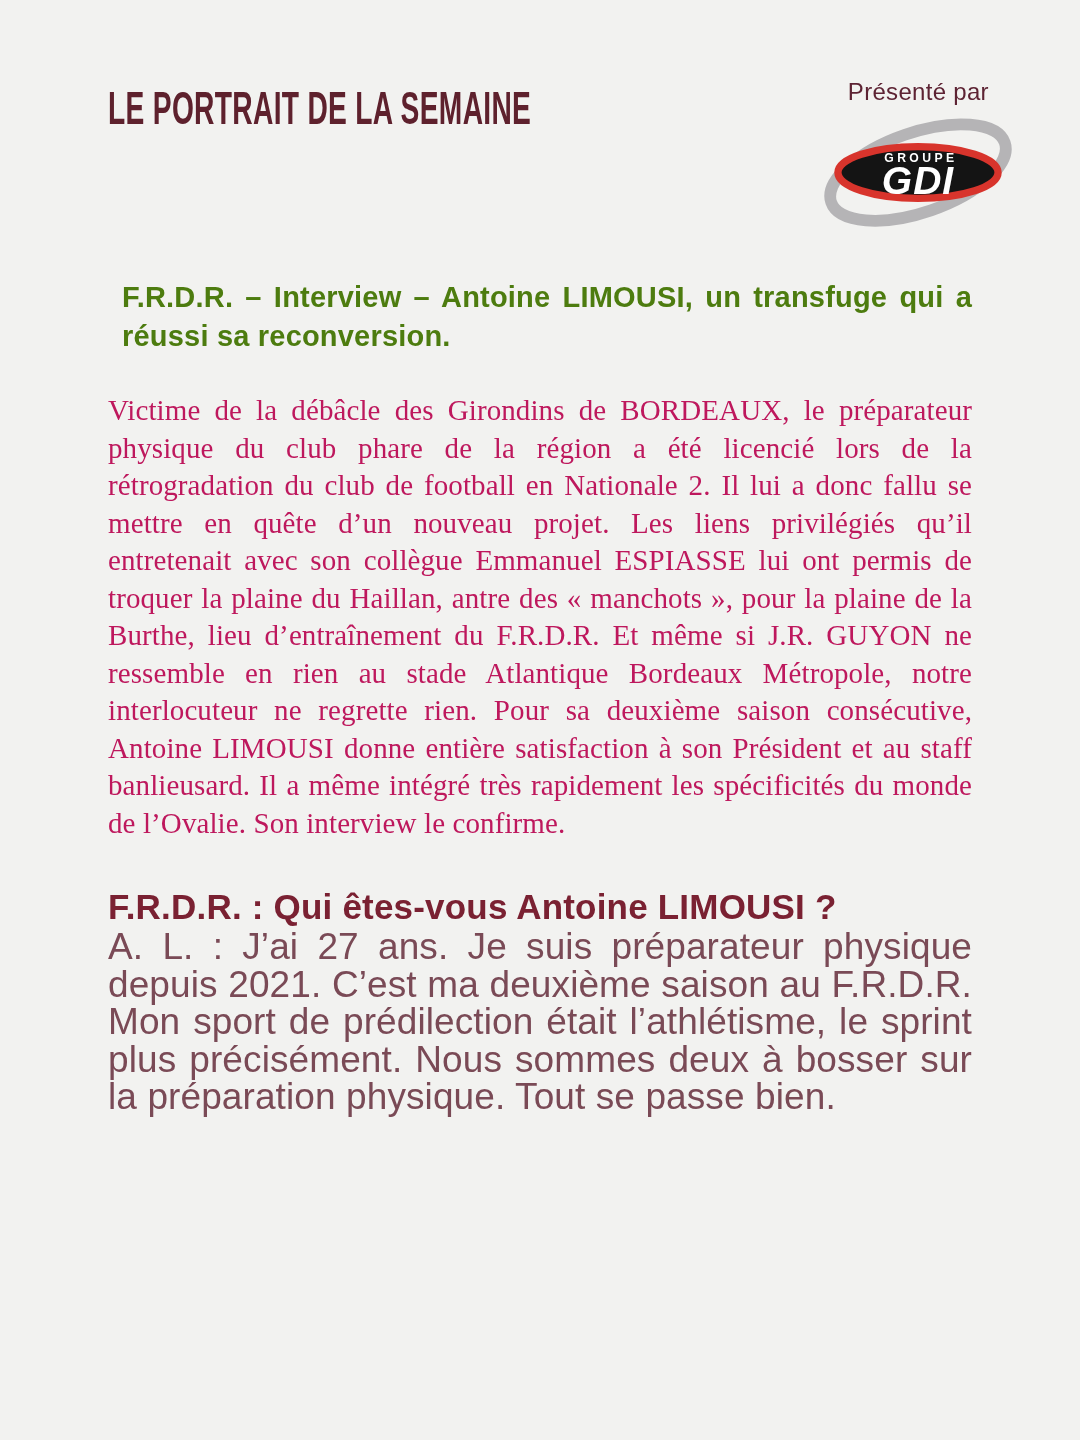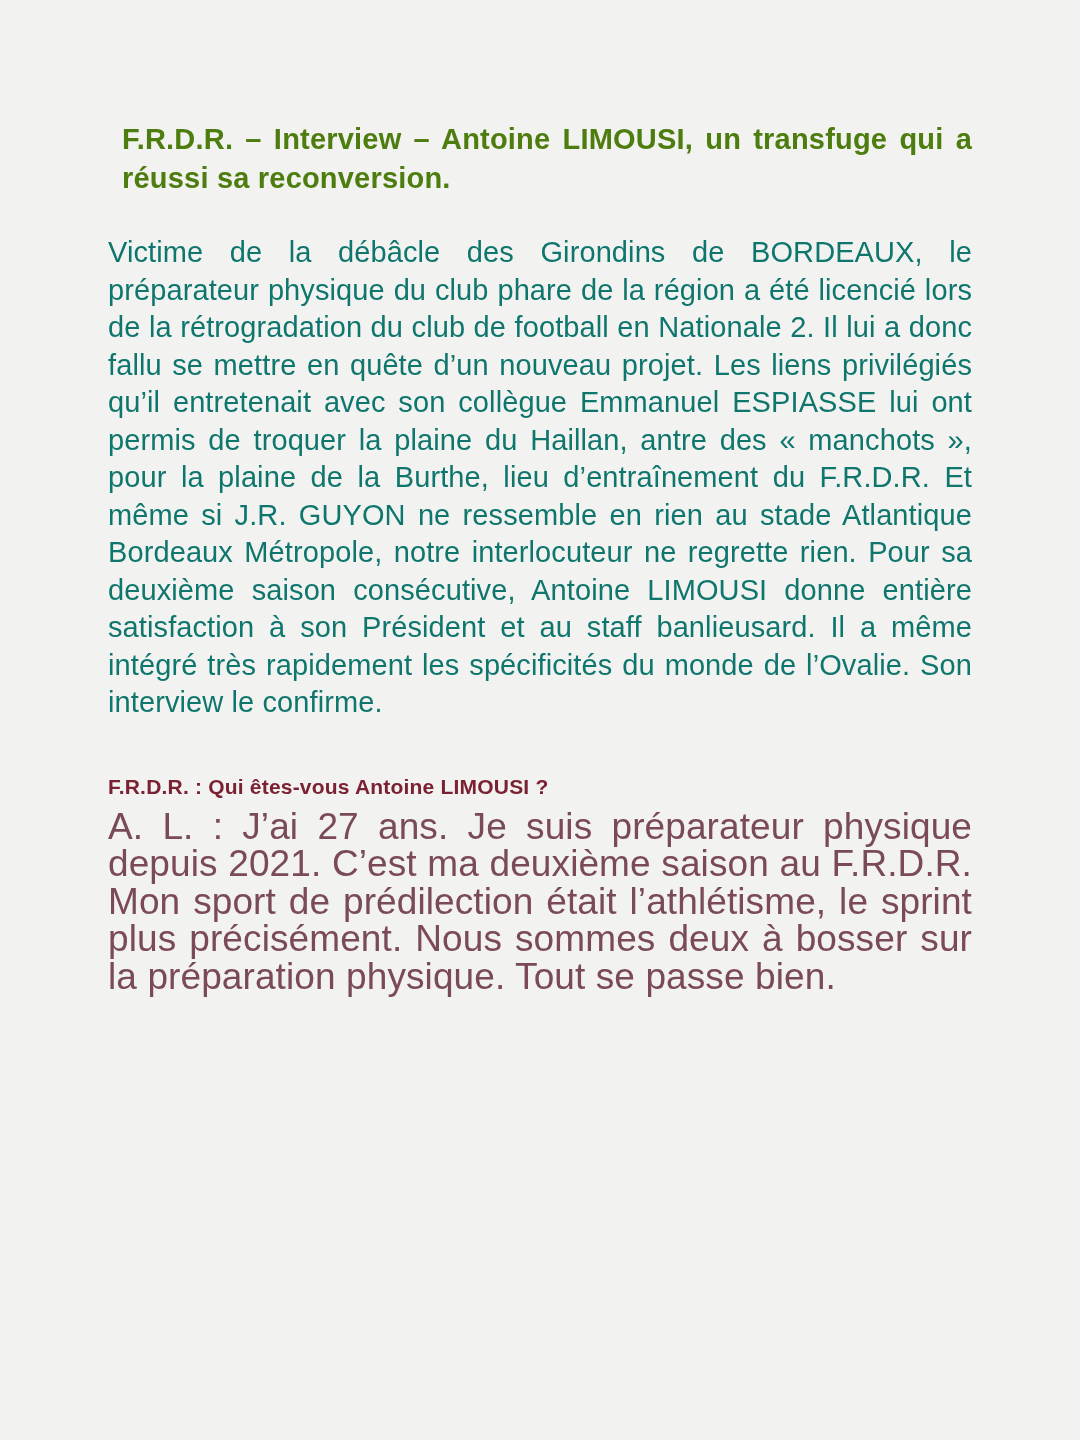--- a/index.html
+++ b/index.html
@@ -59,27 +59,28 @@
     font-weight: 700;
     line-height: 39px;
     color: #4d7c0f;
     text-align: justify;
     letter-spacing: 0.2px;
   }
   .body-paragraph {
     margin: 36px 0 0 0;
     font-size: 29px;
     line-height: 37.5px;
-    color: #0f766e;
+    color: #be185d;
     text-align: justify;
     letter-spacing: 0.1px;
+    font-family: Liberation Serif, serif;
   }
   .question-heading {
     margin: 46px 0 0 0;
-    font-size: 21px;
+    font-size: 35px;
     font-weight: 700;
     line-height: 38px;
     color: #7a2132;
     letter-spacing: 0.2px;
   }
   .answer-paragraph {
     margin: 2px 0 0 0;
     font-size: 37px;
     line-height: 37.5px;
     color: #7a4a56;
@@ -96,20 +97,41 @@
     font-weight: 700;
     font-style: italic;
     letter-spacing: 1px;
   }
 </style>
 </head>
 <body>
 
 <div class="page">
 
+  <header class="header">
+    <h1 class="title">
+      <span class="title-inner">LE PORTRAIT DE LA SEMAINE</span>
+    </h1>
+
+    <div class="brand">
+      <div class="presented">Présenté par</div>
+
+      <svg class="logo-svg" width="196" height="124" viewBox="0 0 200 127">
+
+        <g>
+          <ellipse cx="100" cy="62" rx="94" ry="41" fill="none" stroke="#b5b4b6" stroke-width="12" transform="rotate(-19 100 62)"></ellipse>
+        </g>
+
+        <ellipse cx="100" cy="62" rx="82" ry="26.5" fill="#141414" stroke="#d8342c" stroke-width="7.5"></ellipse>
+
+        <text class="logo-groupe" x="103" y="51" text-anchor="middle" font-size="12.5" fill="#ffffff">GROUPE</text>
+        <text class="logo-gdi" x="100" y="84" text-anchor="middle" font-size="40" fill="#ffffff">GDI</text>
+      </svg>
+    </div>
+  </header>
 
   <main>
     <h2 class="intro-heading">F.R.D.R. – Interview – Antoine LIMOUSI, un transfuge qui a réussi sa reconversion.</h2>
 
     <p class="body-paragraph">Victime de la débâcle des Girondins de BORDEAUX, le préparateur physique du club phare de la région a été licencié lors de la rétrogradation du club de football en Nationale 2. Il lui a donc fallu se mettre en quête d’un nouveau projet. Les liens privilégiés qu’il entretenait avec son collègue Emmanuel ESPIASSE lui ont permis de troquer la plaine du Haillan, antre des « manchots », pour la plaine de la Burthe, lieu d’entraînement du F.R.D.R. Et même si J.R. GUYON ne ressemble en rien au stade Atlantique Bordeaux Métropole, notre interlocuteur ne regrette rien. Pour sa deuxième saison consécutive, Antoine LIMOUSI donne entière satisfaction à son Président et au staff banlieusard. Il a même intégré très rapidement les spécificités du monde de l’Ovalie. Son interview le confirme.</p>
 
     <h3 class="question-heading">F.R.D.R. : Qui êtes-vous Antoine LIMOUSI ?</h3>
 
     <p class="answer-paragraph">A. L. : J’ai 27 ans. Je suis préparateur physique depuis 2021. C’est ma deuxième saison au F.R.D.R. Mon sport de prédilection était l’athlétisme, le sprint plus précisément. Nous sommes deux à bosser sur la préparation physique. Tout se passe bien.</p>
   </main>

